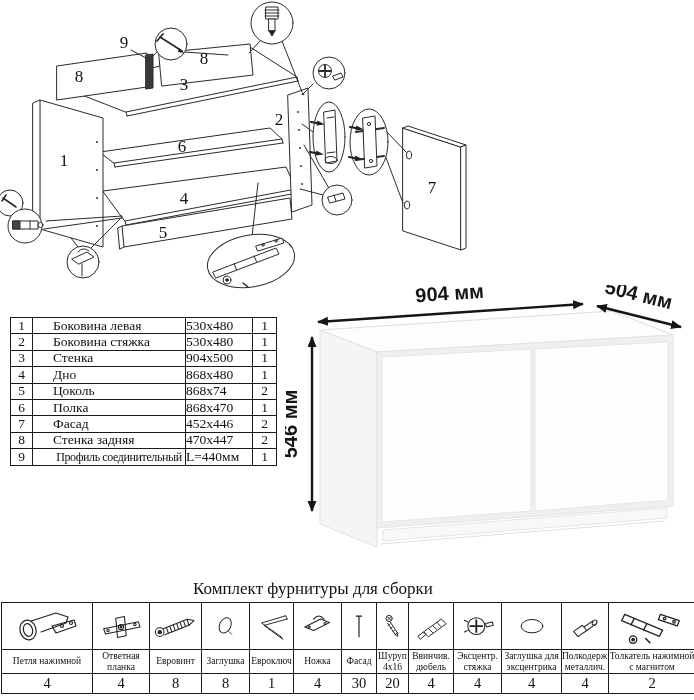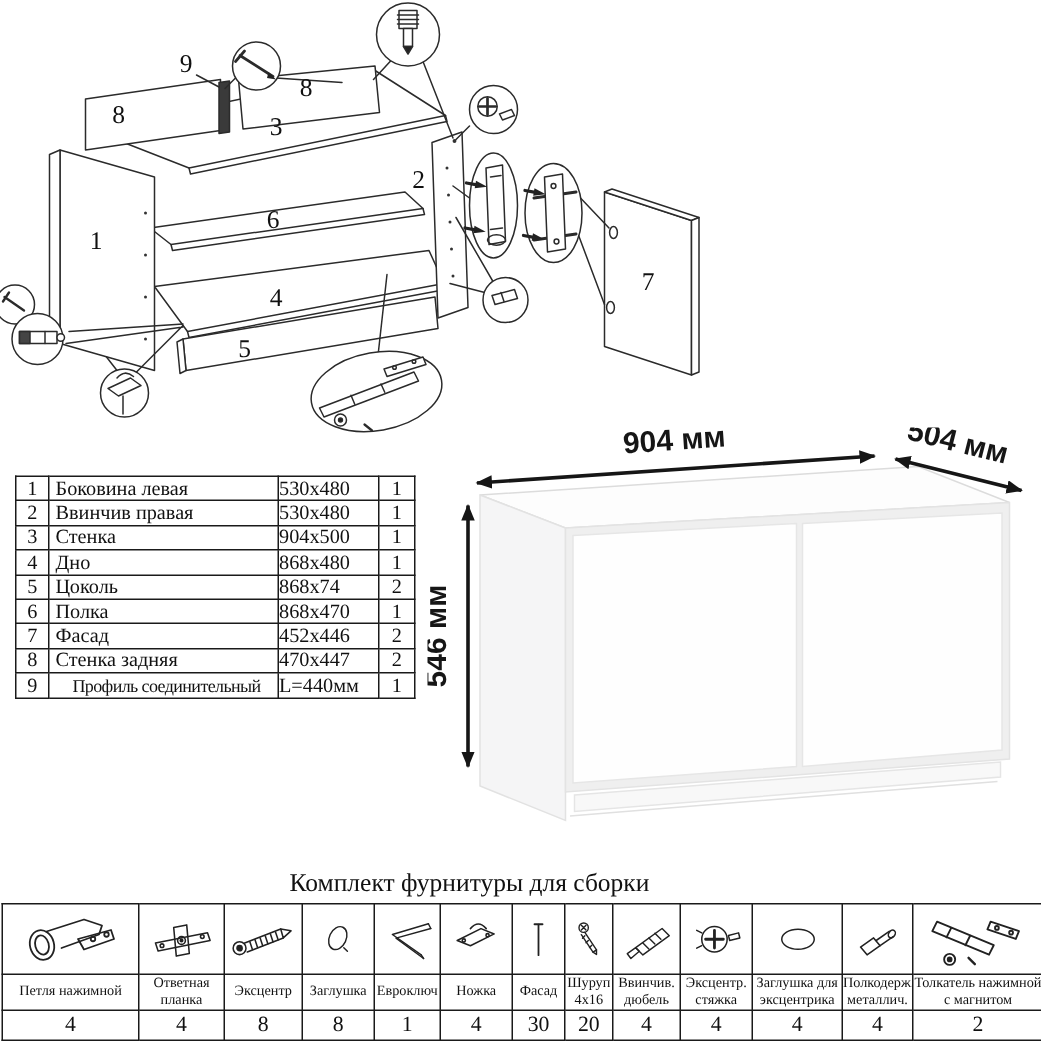--- a/index.html
+++ b/index.html
@@ -5,21 +5,21 @@
   html,body{margin:0;padding:0;background:#fff;}
   .sheet{position:relative;width:694px;height:700px;background:#fff;overflow:hidden;
          font-family:"Liberation Serif",serif;color:#111;}
   .abs{position:absolute;}
 
   
   table.parts{border-collapse:collapse;table-layout:fixed;width:266px;
               font-size:13.5px;line-height:14px;}
   table.parts td{border:1px solid #1a1a1a;height:15.4px;padding:0;overflow:hidden;white-space:nowrap;}
   table.parts .c-num{text-align:center;}
-  table.parts .c-name{padding-left:4px;}
+  table.parts .c-name{padding-left:20px;}
   table.parts .c-size{text-align:left;font-family:Liberation Serif, serif;}
   table.parts .c-qty{text-align:center;}
   table.parts tr:nth-child(9) .c-name{font-size:12px;letter-spacing:-0.4px;text-align:center;}
 
   
   .hw-title{width:100%;text-align:center;font-size:17px;height:23px;}
   table.hw{border-collapse:collapse;table-layout:fixed;width:692px;margin-left:1px;}
   table.hw td{border:1px solid #1a1a1a;padding:0;text-align:center;vertical-align:middle;overflow:hidden;}
   table.hw tr.r-ic td{height:46px;}
   table.hw tr.r-nm td{height:23px;font-size:9.5px;line-height:10.5px;}
@@ -205,21 +205,21 @@
       </colgroup>
     <tbody>
       <tr>
           <td class="c-num">1</td>
           <td class="c-name">Боковина левая</td>
           <td class="c-size">530x480</td>
           <td class="c-qty">1</td>
         </tr>
       <tr>
           <td class="c-num">2</td>
-          <td class="c-name">Ввинчив правая</td>
+          <td class="c-name">Боковина стяжка</td>
           <td class="c-size">530x480</td>
           <td class="c-qty">1</td>
         </tr>
       <tr>
           <td class="c-num">3</td>
           <td class="c-name">Стенка</td>
           <td class="c-size">904x500</td>
           <td class="c-qty">1</td>
         </tr>
       <tr>
@@ -433,21 +433,21 @@
             <circle cx="14" cy="32" r="3.5"></circle>
                   <circle cx="14" cy="32" r="1.2" fill="#222"></circle>
             <path stroke-width="1.5" d="M26,31 L30,35"></path>
           </g>
               </svg>
             </td>
       </tr>
       <tr class="r-nm">
         <td>Петля нажимной</td>
         <td>Ответная планка</td>
-        <td>Эксцентр</td>
+        <td>Евровинт</td>
         <td>Заглушка</td>
         <td>Евроключ</td>
         <td>Ножка</td>
         <td>Фасад</td>
         <td>Шуруп 4x16</td>
         <td>Ввинчив. дюбель</td>
         <td>Эксцентр. стяжка</td>
         <td>Заглушка для эксцентрика</td>
         <td>Полкодерж. металлич.</td>
         <td>Толкатель нажимной с магнитом</td>

